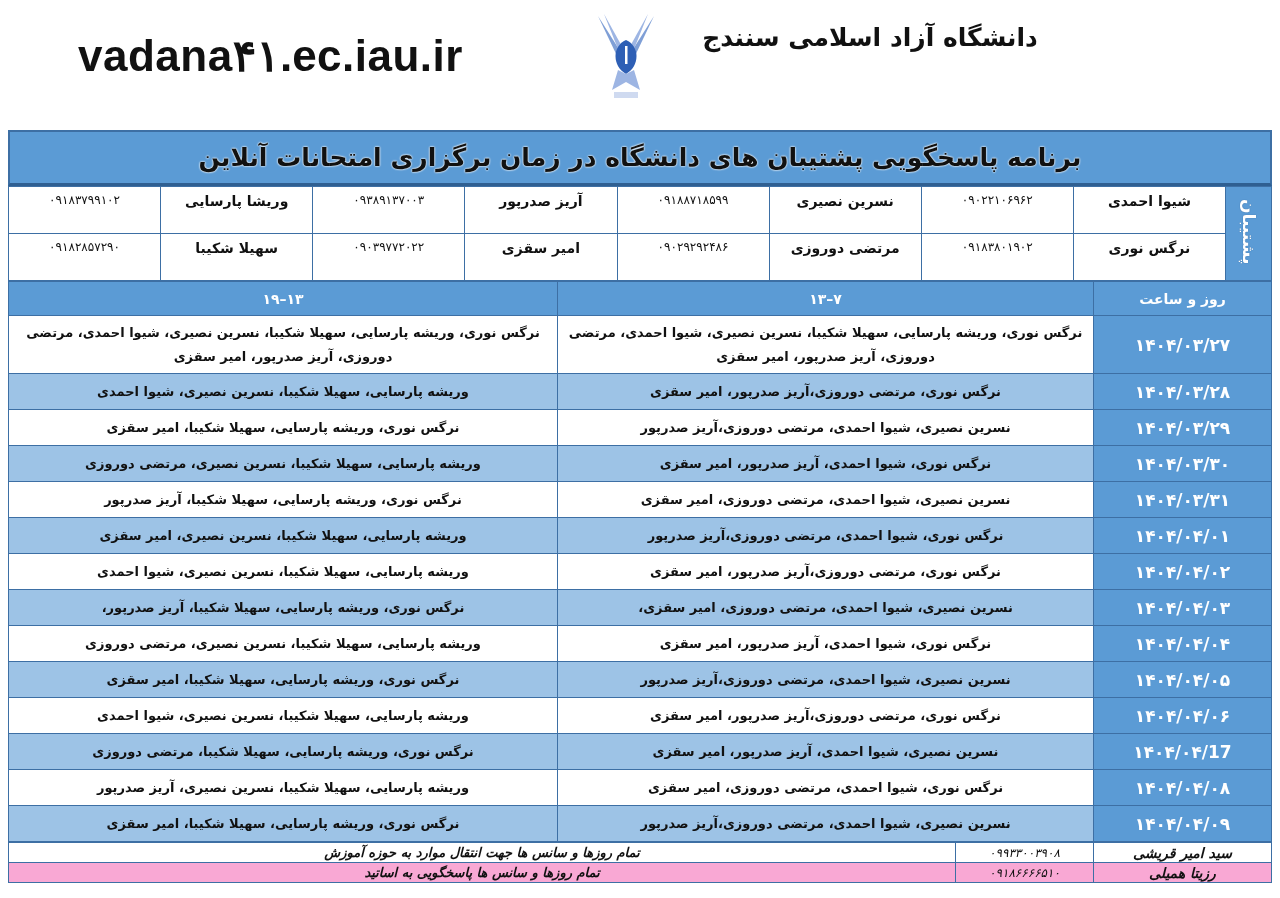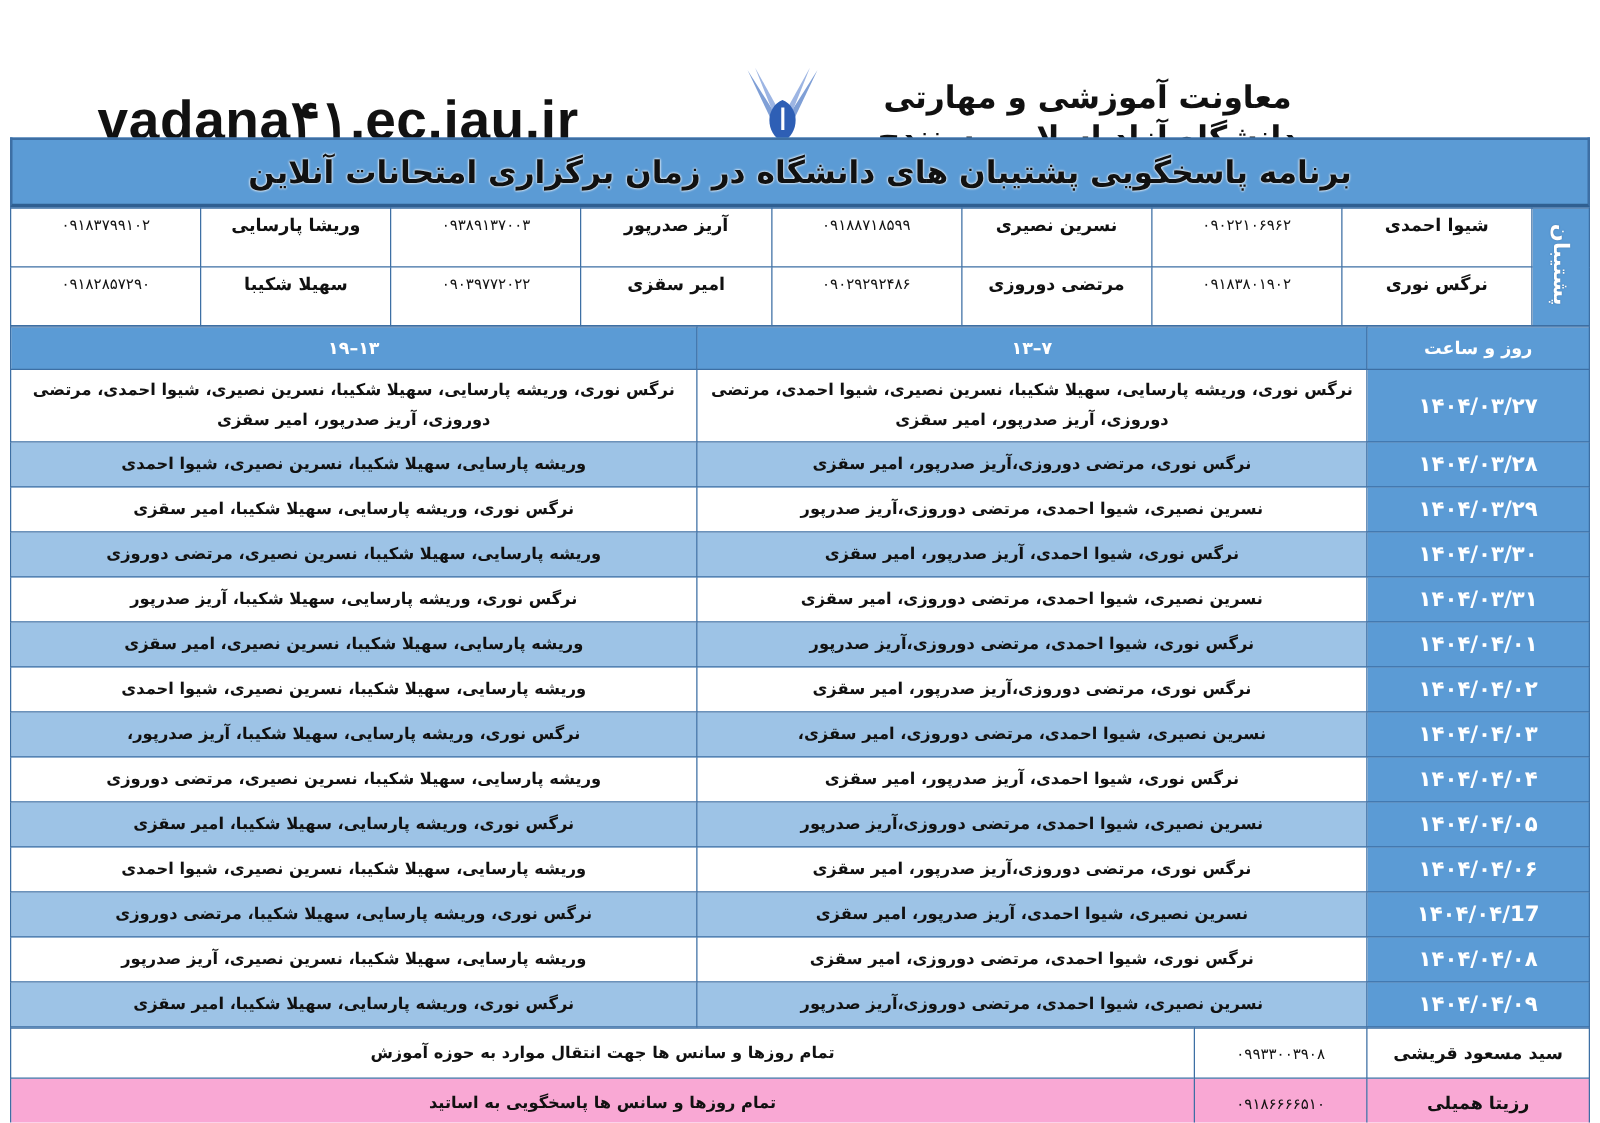--- a/index.html
+++ b/index.html
@@ -1,46 +1,46 @@
 <!DOCTYPE html>
 <html><head>
 <meta charset="utf-8">
 <style>
   * { box-sizing: border-box; margin: 0; padding: 0; }
   html, body { width: 1280px; height: 898px; background: #ffffff; overflow: hidden; }
   body { font-family: "DejaVu Sans", sans-serif; color: #111; position: relative; }
 
-  .header { position: absolute; left: 0; top: 0; width: 1280px; height: 108px; background: #fff; margin-top: 40px; }
+  .header { position: absolute; left: 0; top: 0; width: 1280px; height: 108px; background: #fff; }
   .site-url { position: absolute; left: 78px; top: 30px; font-family: "Liberation Sans", sans-serif; font-weight: 700; font-size: 44px; letter-spacing: 0.5px; color: #111; }
   .logo { position: absolute; left: 596px; top: 10px; width: 60px; height: 92px; }
   .org { position: absolute; left: 700px; top: 22px; width: 340px; direction: rtl; text-align: center; font-weight: 700; color: #111; }
   .org .l1 { font-size: 25px; line-height: 32px; }
   .org .l2 { font-size: 25px; line-height: 32px; }
 
   .sheet { position: absolute; left: 8px; top: 110px; width: 1264px; }
-  .title-bar { height: 56px; background: #5b9bd5; border: 2px solid #3d6fa4; border-bottom: 3px solid #2f5f91; direction: rtl; text-align: center; color: #111; font-weight: 700; font-size: 25px; line-height: 52px; text-shadow: 0 0 2px #fff, 0 0 2px #fff; }
+  .title-bar { height: 56px; background: #5b9bd5; border: 2px solid #3d6fa4; border-bottom: 3px solid #2f5f91; direction: rtl; text-align: center; color: #111; font-weight: 700; font-size: 25px; line-height: 52px; text-shadow: 0 0 2px #fff, 0 0 2px #fff; margin-top: 20px; }
 
   table { border-collapse: collapse; width: 100%; direction: rtl; table-layout: fixed; }
   td { border: 1.5px solid #3d6fa4; text-align: center; vertical-align: middle; font-weight: 700; }
 
   .contacts td { height: 47px; font-size: 13px; vertical-align: top; padding-top: 6px; background: #fff; }
   .contacts td.side-label { background: #5b9bd5; color: #fff; width: 46px; vertical-align: middle; padding: 0; }
   .contacts td.side-label span { display: inline-block; writing-mode: vertical-rl; font-size: 17px; text-shadow: 0 0 1px #2f5f91; }
   .contacts td.name { font-size: 14px; }
   .contacts td.phone { font-size: 12px; font-weight: 400; letter-spacing: 1px; margin-top: 20px; }
 
   .schedule td { font-size: 13px; }
   .schedule tr.head td { height: 34px; background: #5b9bd5; color: #fff; font-size: 14px; text-align: center; }
   .schedule td.date { background: #5b9bd5; color: #fff; font-size: 17px; width: 178px; letter-spacing: 1px; }
   .schedule tr.row td.cell { height: 36px; }
   .schedule tr.row.tall td.cell { height: 58px; line-height: 24px; }
   .schedule tr.row.alt td.cell { background: #9dc3e6; }
   .schedule tr.row td.cell { background: #fff; text-align: center; }
 
-  .footer td { height: 40px; font-size: 13px; }
+  .footer td { height: 20px; font-size: 13px; font-style: italic; }
   .footer tr.alt td { background: #f9a8d4; }
   .footer td.fname { width: 178px; font-size: 14px; }
   .footer td.fphone { width: 138px; font-weight: 400; letter-spacing: 1px; font-size: 12px; }
 </style>
 </head>
 <body>
 
 <div class="header">
   <div class="site-url">vadana۴۱.ec.iau.ir</div>
   <div class="logo">
@@ -49,21 +49,20 @@
       <path d="M8 4 L28 40 L24 44 Z" fill="#9db5e3"></path>
       <path d="M58 6 L34 44 L38 48 Z" fill="#7f9fd6"></path>
       <path d="M52 4 L32 40 L36 44 Z" fill="#9db5e3"></path>
       <path d="M30 30 C44 36 44 56 30 64 C16 56 16 36 30 30 Z" fill="#2e5fb5"></path>
       <rect x="29" y="36" width="2.5" height="18" fill="#fff"></rect>
       <path d="M22 60 L30 64 L38 60 L44 80 L30 72 L16 80 Z" fill="#9db5e3"></path>
       <rect x="18" y="82" width="24" height="6" fill="#cfdaf0"></rect>
     </svg>
   </div>
   <div class="org">
-    <div class="l1">معاونت آموزشی و مهارتی</div>
     <div class="l2">دانشگاه آزاد اسلامی سنندج</div>
   </div>
 </div>
 
 <div class="sheet">
   <div class="title-bar">برنامه پاسخگویی پشتیبان های دانشگاه در زمان برگزاری  امتحانات آنلاین</div>
 
   <table class="contacts">
     <colgroup>
       <col style="width:46px">
@@ -187,21 +186,21 @@
     </table>
 
   <table class="footer">
     <colgroup>
         <col style="width:178px">
         <col style="width:138px">
         <col>
       </colgroup>
     <tbody>
         <tr>
-      <td class="fname">سید مسعود قریشی</td>
+      <td class="fname">سید امیر قریشی</td>
       <td class="fphone">۰۹۹۳۳۰۰۳۹۰۸</td>
       <td>تمام روزها و سانس ها جهت انتقال موارد به حوزه آموزش</td>
     </tr>
     <tr class="alt">
       <td class="fname">رزیتا همیلی</td>
       <td class="fphone">۰۹۱۸۶۶۶۶۵۱۰</td>
       <td>تمام روزها و سانس ها پاسخگویی به اساتید</td>
     </tr>
   </tbody>
     </table>

